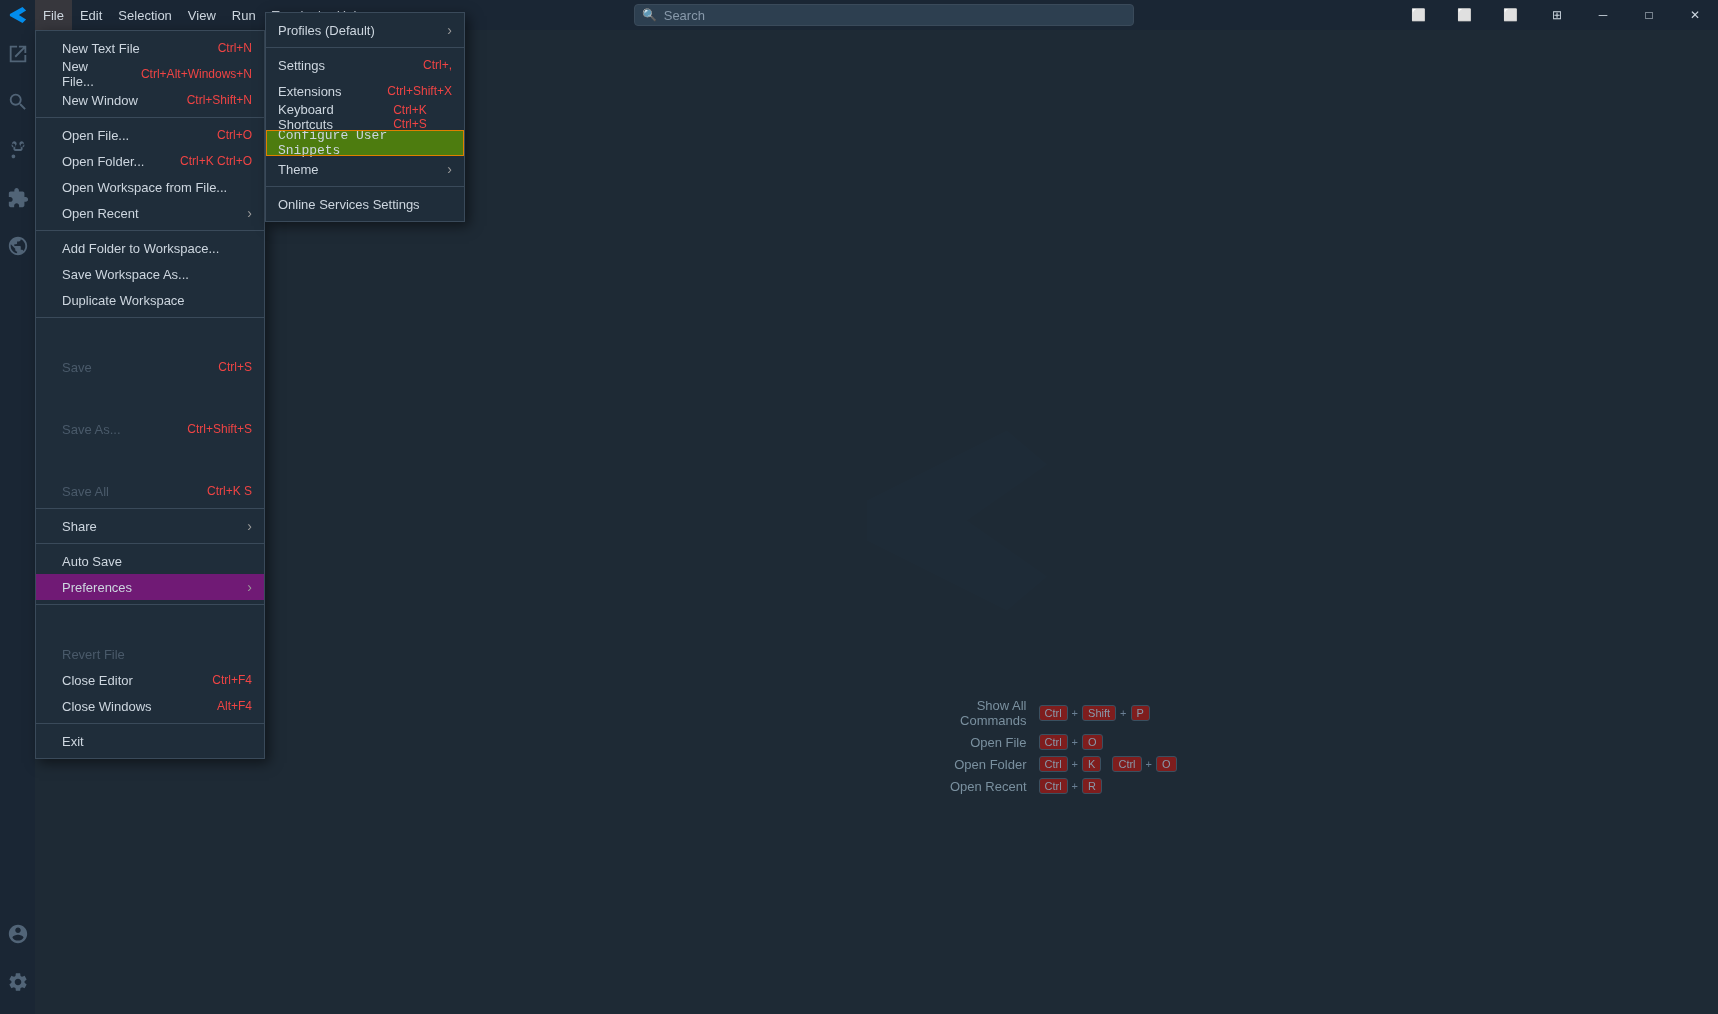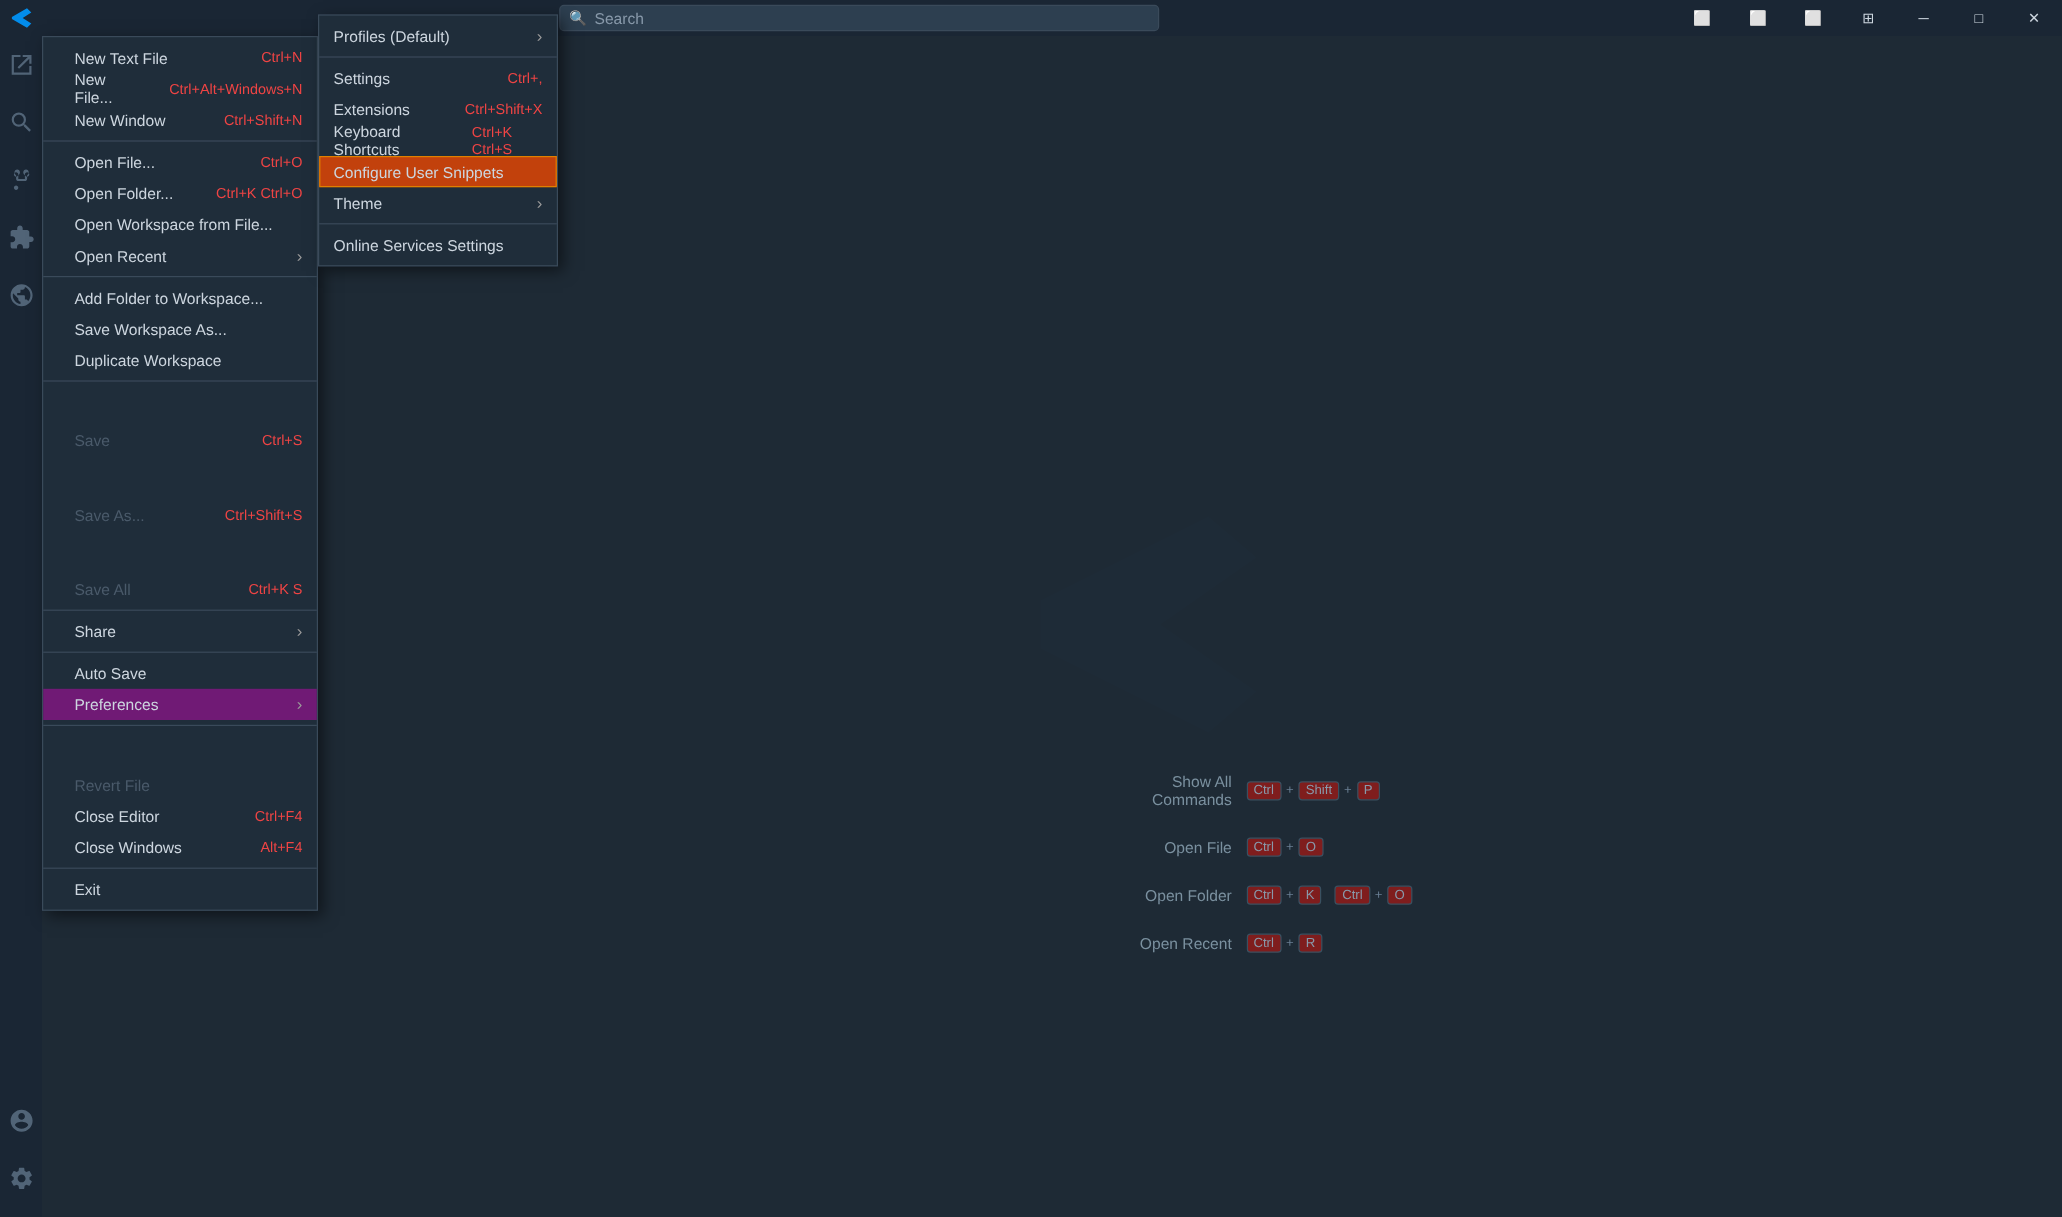--- a/index.html
+++ b/index.html
@@ -140,21 +140,21 @@
     }
 
     
     .welcome-hints {
       position: absolute;
       bottom: 220px;
       left: 50%;
       transform: translateX(50px);
       display: flex;
       flex-direction: column;
-      gap: 24px;
+      gap: 6px;
       color: #6a7f94;
       font-size: 13px;
     }
     .hint-row {
       display: flex;
       align-items: center;
       gap: 12px;
     }
     .hint-label {
       text-align: right;
@@ -228,33 +228,43 @@
       box-shadow: 4px 4px 12px rgba(0,0,0,0.5);
       z-index: 310;
       padding: 4px 0;
     }
     .pref-menu .menu-entry {
       padding-left: 12px;
     }
 
     
     .config-snippets-item {
-      background: #c2410c;
+      background: #4d7c0f;
       outline: 1px solid #e08000;
       outline-offset: -1px;
+      font-family: Liberation Mono, monospace;
     }
   </style>
 </head>
 <body>
 
 <div class="titlebar">
   <div class="titlebar-icon">
     <svg width="18" height="18" viewBox="0 0 100 100">
       <path d="M75 5 L95 25 L55 50 L95 75 L75 95 L5 55 L5 45 Z" fill="#0098ff" opacity="0.9"></path>
     </svg>
+  </div>
+  <div class="menu-bar">
+    <div class="menu-item active">File</div>
+    <div class="menu-item">Edit</div>
+    <div class="menu-item">Selection</div>
+    <div class="menu-item">View</div>
+    <div class="menu-item">Run</div>
+    <div class="menu-item">Terminal</div>
+    <div class="menu-item">Help</div>
   </div>
   <div class="search-bar">
     <div class="search-input">
       <span style="font-size:12px;">🔍</span>
       <span>Search</span>
     </div>
   </div>
   <div class="titlebar-controls">
 
     <div class="titlebar-btn">⬜</div>

